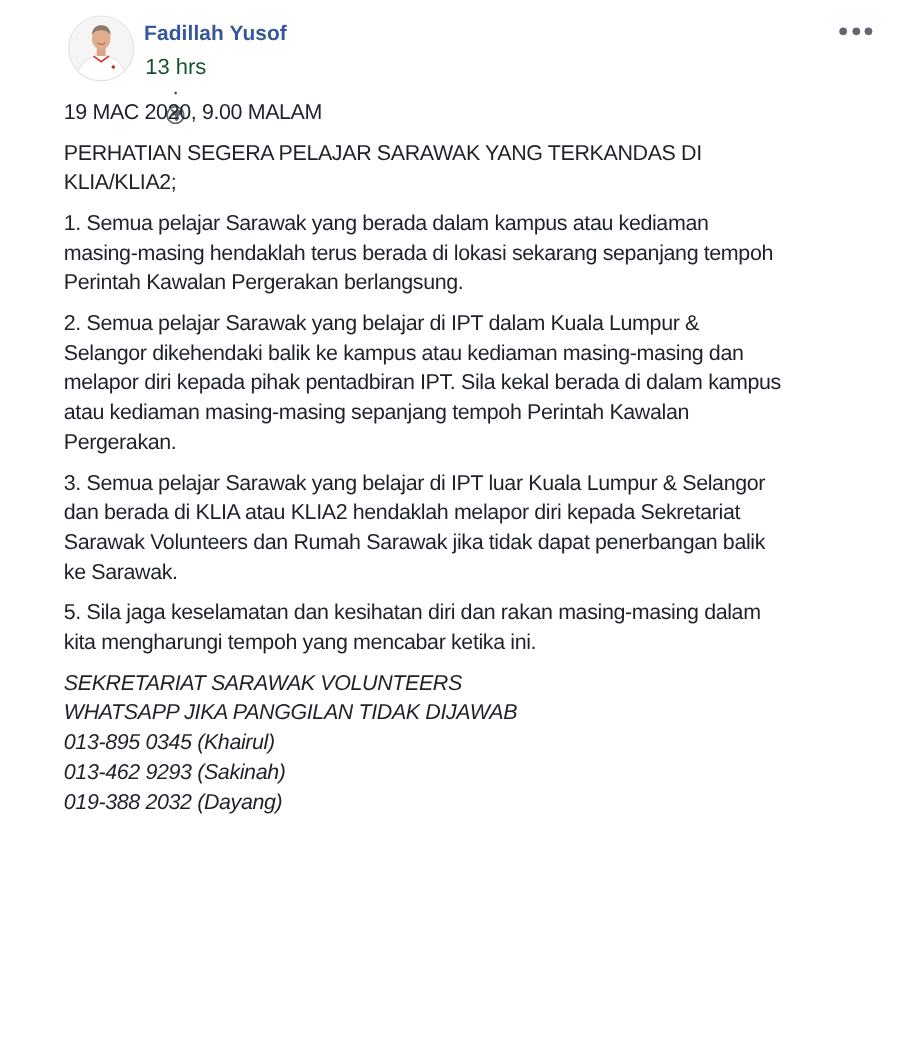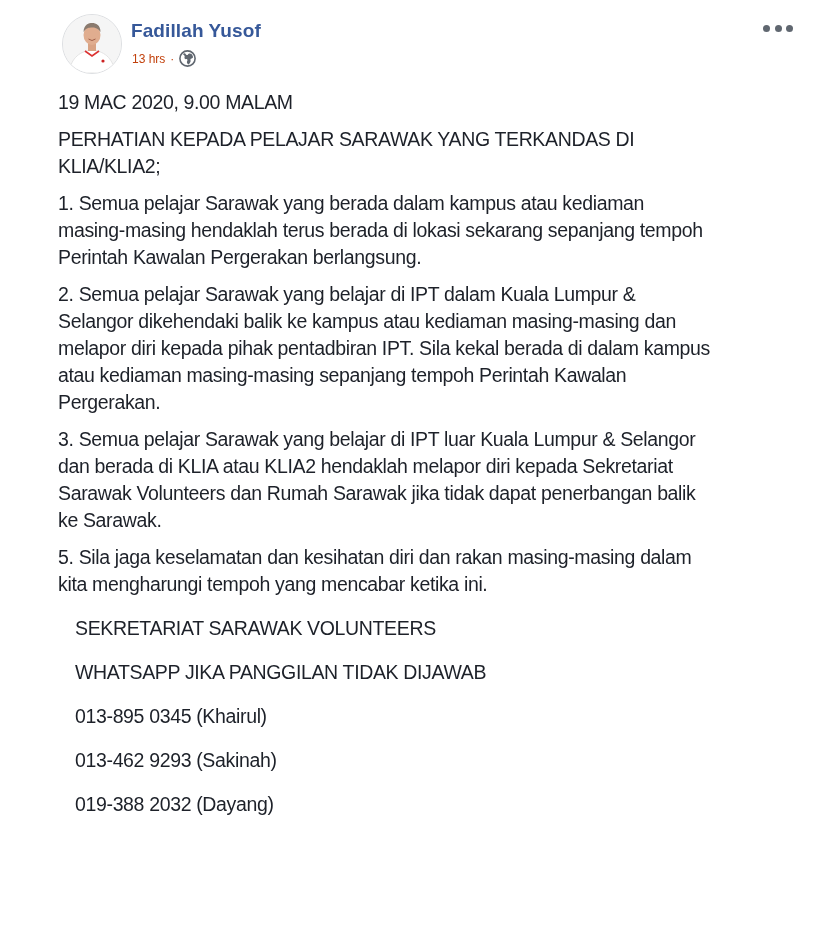--- a/index.html
+++ b/index.html
@@ -47,25 +47,26 @@
       font-weight: bold;
       color: #365899;
       letter-spacing: 0.1px;
       white-space: nowrap;
       cursor: pointer;
     }
     .meta {
       position: absolute;
       left: 70px;
       top: 36px;
-      font-size: 12px;
-      color: #c2410c;
+      font-size: 20px;
+      color: #14532d;
       display: flex;
       align-items: center;
       white-space: nowrap;
+      flex-direction: column;
     }
     .meta .dot { margin: 0 5px 0 5px; }
     .globe-icon {
       display: inline-block;
       width: 17px; height: 17px;
     }
     .more-button {
       position: absolute;
       left: 763px;
       top: 20px;
@@ -89,21 +90,21 @@
       width: 760px;
       font-size: 19.5px;
       line-height: 27px;
       letter-spacing: -0.35px;
       color: #1d2129;
     }
     .content p {
       margin: 0 0 10px 0;
       white-space: pre-line;
     }
-    .contacts p { margin: 17px; }
+    .contacts p { margin: 0; font-style: italic; }
   </style>
 </head>
 <body>
 
 <div class="post">
 
   <div class="header">
     <div class="avatar">
       <svg width="58" height="58" viewBox="0 0 58 58">
         <rect width="58" height="58" fill="#f5f5f5"></rect>
@@ -138,21 +139,21 @@
   </div>
 
   <div class="more-button">
     <span></span>
     <span></span>
     <span></span>
   </div>
 
   <div class="content">
     <p>19 MAC 2020, 9.00 MALAM</p>
-    <p>PERHATIAN KEPADA PELAJAR SARAWAK YANG TERKANDAS DI
+    <p>PERHATIAN SEGERA PELAJAR SARAWAK YANG TERKANDAS DI
 KLIA/KLIA2;</p>
     <p>1. Semua pelajar Sarawak yang berada dalam kampus atau kediaman
 masing-masing hendaklah terus berada di lokasi sekarang sepanjang tempoh
 Perintah Kawalan Pergerakan berlangsung.</p>
     <p>2. Semua pelajar Sarawak yang belajar di IPT dalam Kuala Lumpur &amp;
 Selangor dikehendaki balik ke kampus atau kediaman masing-masing dan
 melapor diri kepada pihak pentadbiran IPT. Sila kekal berada di dalam kampus
 atau kediaman masing-masing sepanjang tempoh Perintah Kawalan
 Pergerakan.</p>
     <p>3. Semua pelajar Sarawak yang belajar di IPT luar Kuala Lumpur &amp; Selangor

